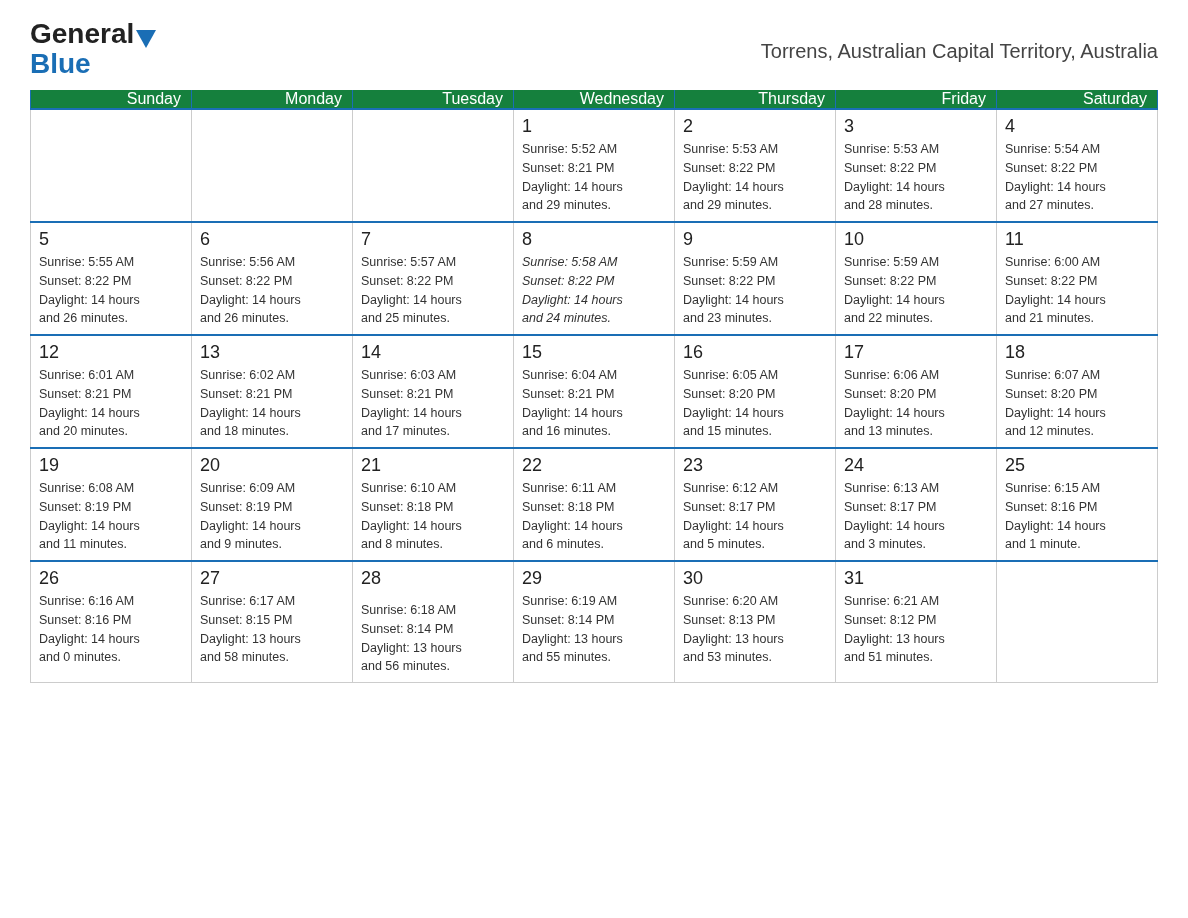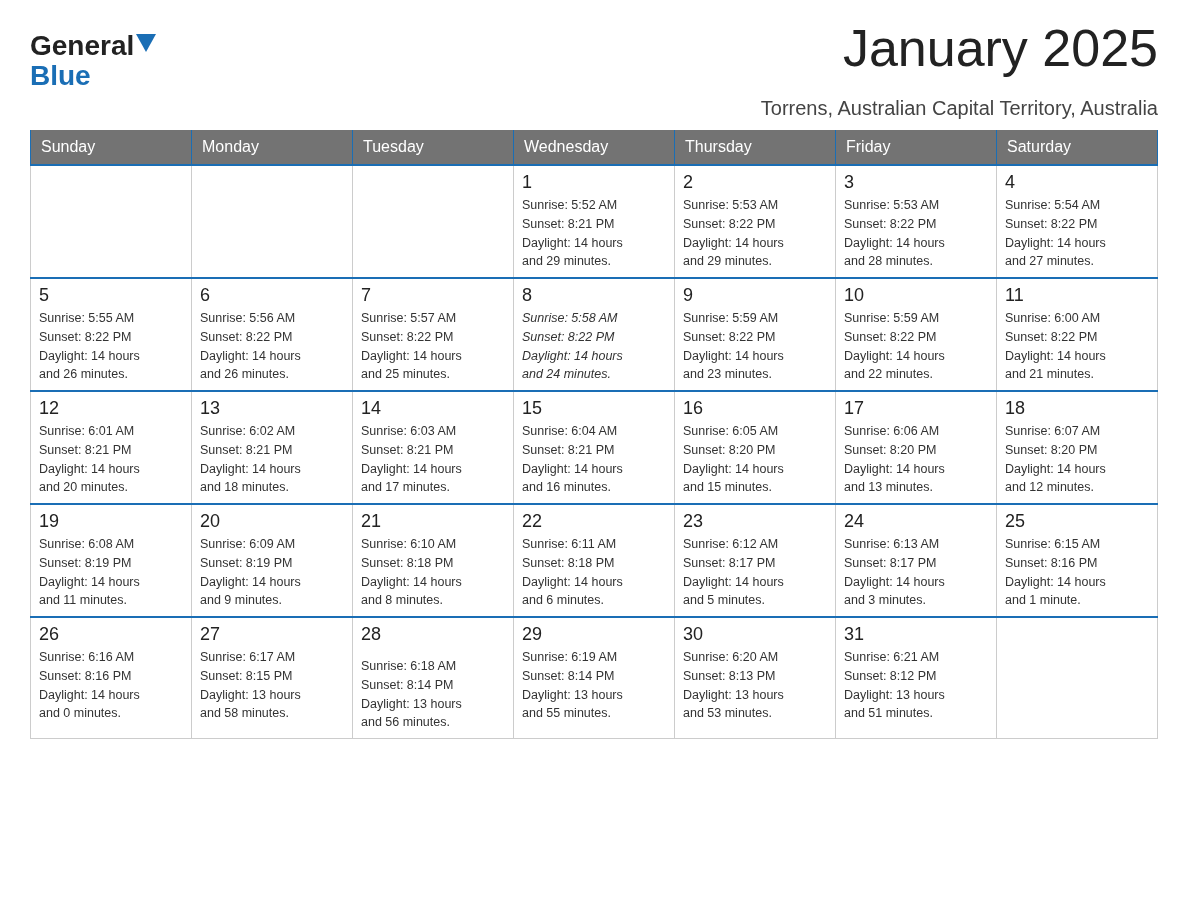--- a/index.html
+++ b/index.html
@@ -16,26 +16,25 @@
       align-items: flex-start;
       margin-bottom: 10px;
     }
     .logo {
       display: flex;
       flex-direction: column;
       align-items: flex-start;
     }
     .logo-text {
       display: flex;
-      align-items: flex-start;
+      align-items: flex-end;
       font-size: 28px;
       font-weight: bold;
       color: #222;
       line-height: 1;
-      margin-top: 12px;
     }
     .logo-general { color: #222; }
     .logo-blue { color: #1a6eb5; text-align: center; }
     .logo-triangle {
       width: 0;
       height: 0;
       border-left: 10px solid transparent;
       border-right: 10px solid transparent;
       border-top: 18px solid #1a6eb5;
       margin-left: 2px;
@@ -54,26 +53,26 @@
       font-size: 20px;
       color: #444;
       margin-top: 20px;
     }
     .calendar {
       width: 100%;
       border-collapse: collapse;
       margin-top: 8px;
     }
     .calendar th {
-      background-color: #737373;
+      background-color: #15803d;
       color: #fff;
       font-size: 16px;
       font-weight: normal;
-      padding: 8px 10px;
-      text-align: left;
+      padding: 0 10px;
+      text-align: right;
       border: 1px solid #1a6eb5;
     }
     .calendar td {
       vertical-align: top;
       border: 1px solid #ccc;
       padding: 6px 8px;
       width: calc(100% / 7);
       min-height: 110px;
       font-size: 13px;
       color: #333;
@@ -104,21 +103,20 @@
 
 <div class="header-area">
   <div class="logo">
     <div class="logo-text">
       <span class="logo-general">General</span>
       <div class="logo-triangle"></div>
     </div>
     <span class="logo-blue" style="font-size:28px;font-weight:bold;margin-left:0;">Blue</span>
   </div>
   <div class="title-area">
-    <div class="month-title">January 2025</div>
     <div class="location-title">Torrens, Australian Capital Territory, Australia</div>
   </div>
 </div>
 
 <table class="calendar">
   <thead>
     <tr>
     <th>Sunday</th>
         <th>Monday</th>
         <th>Tuesday</th>

